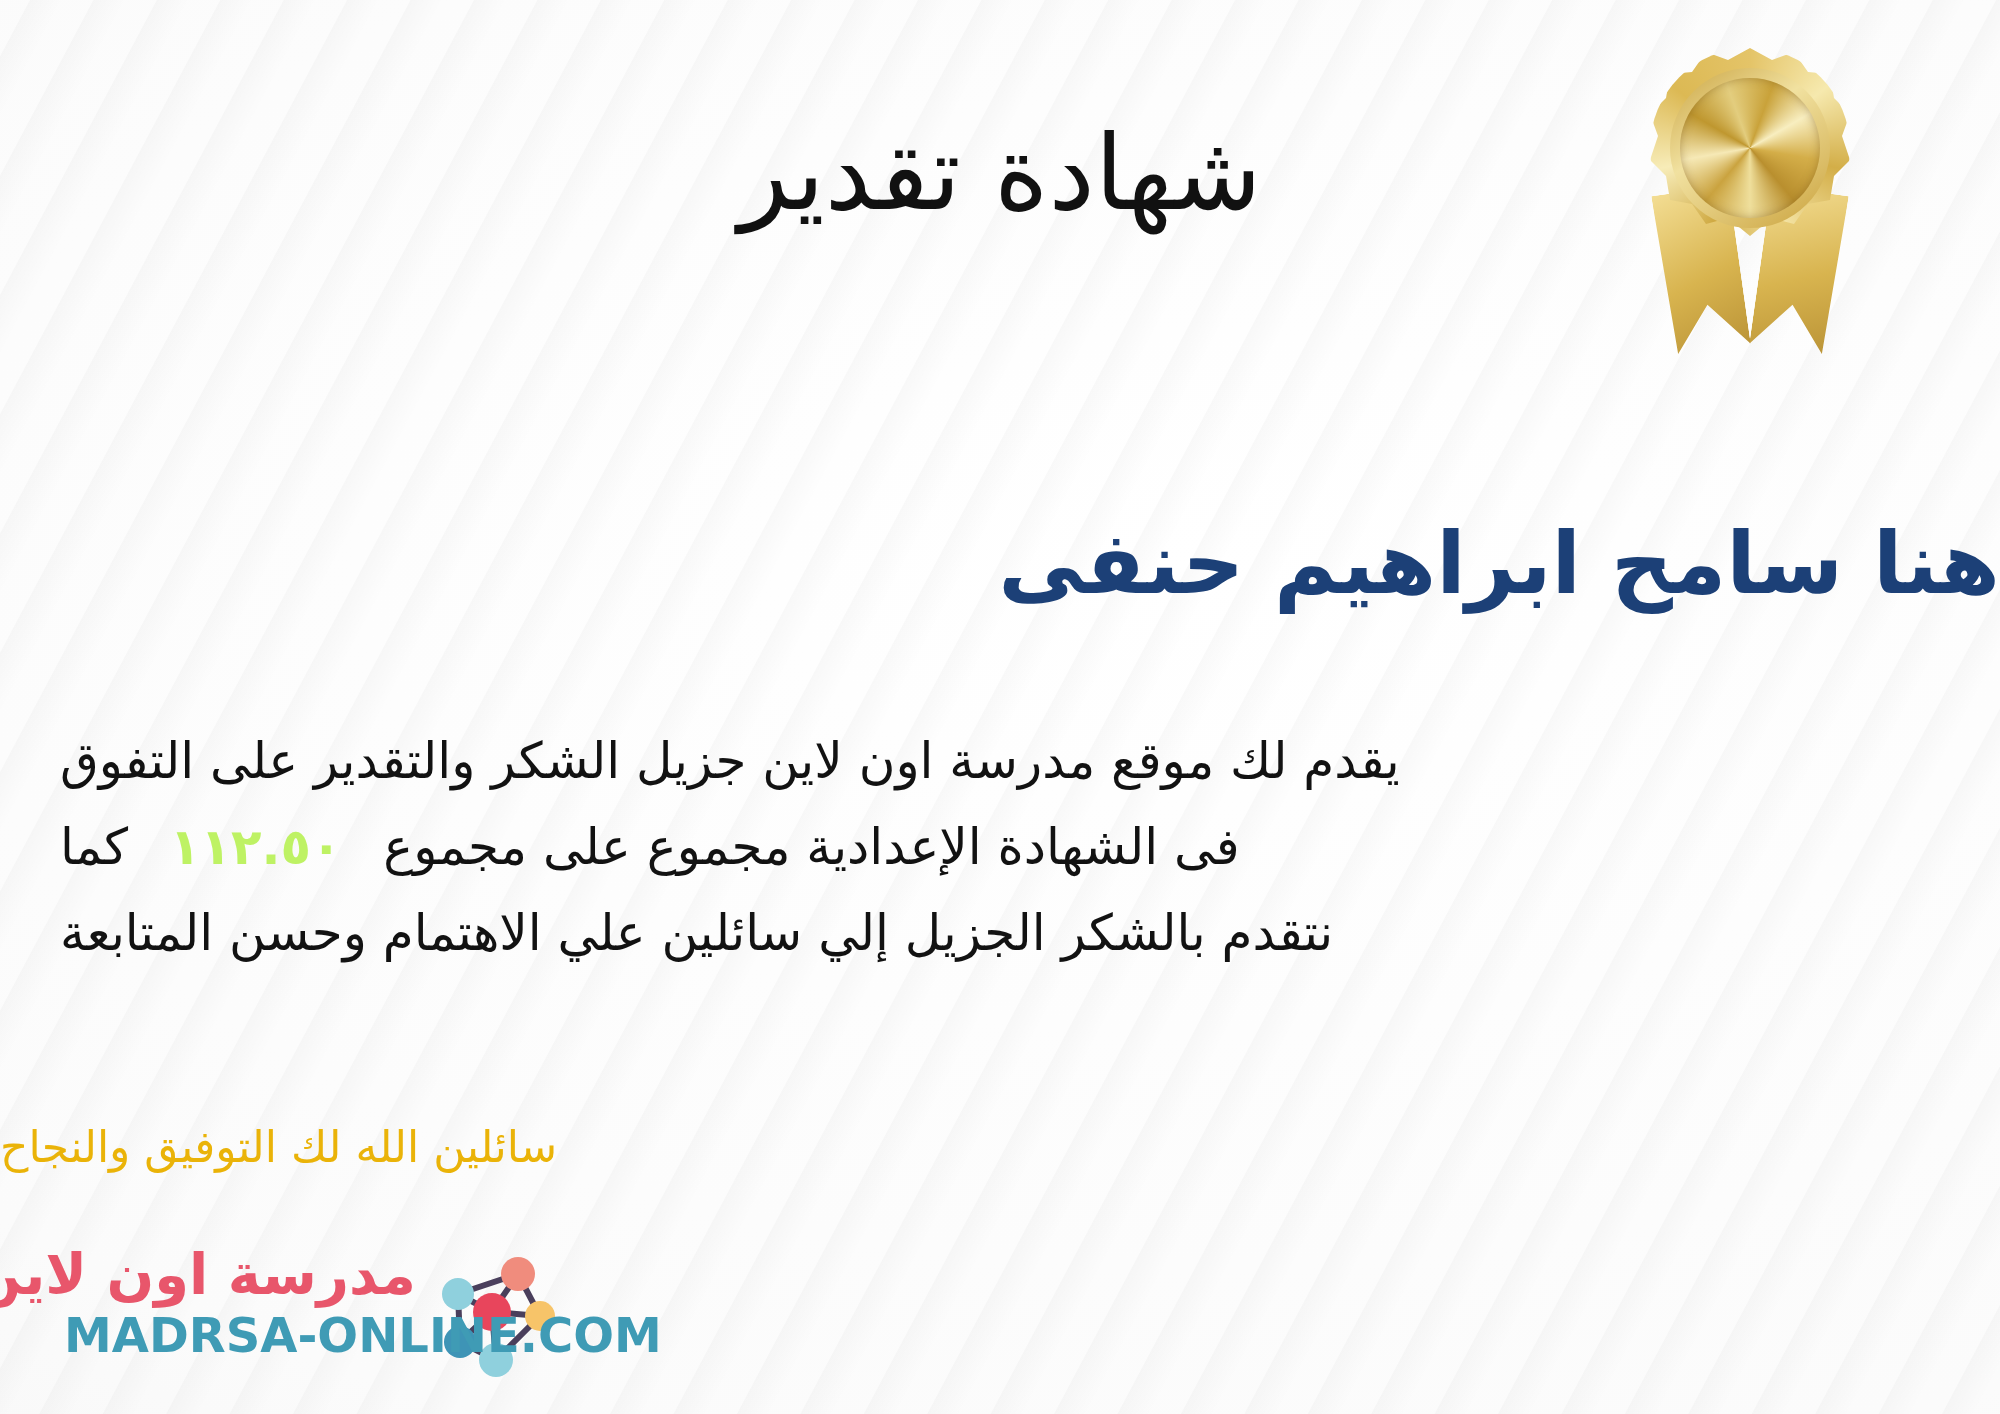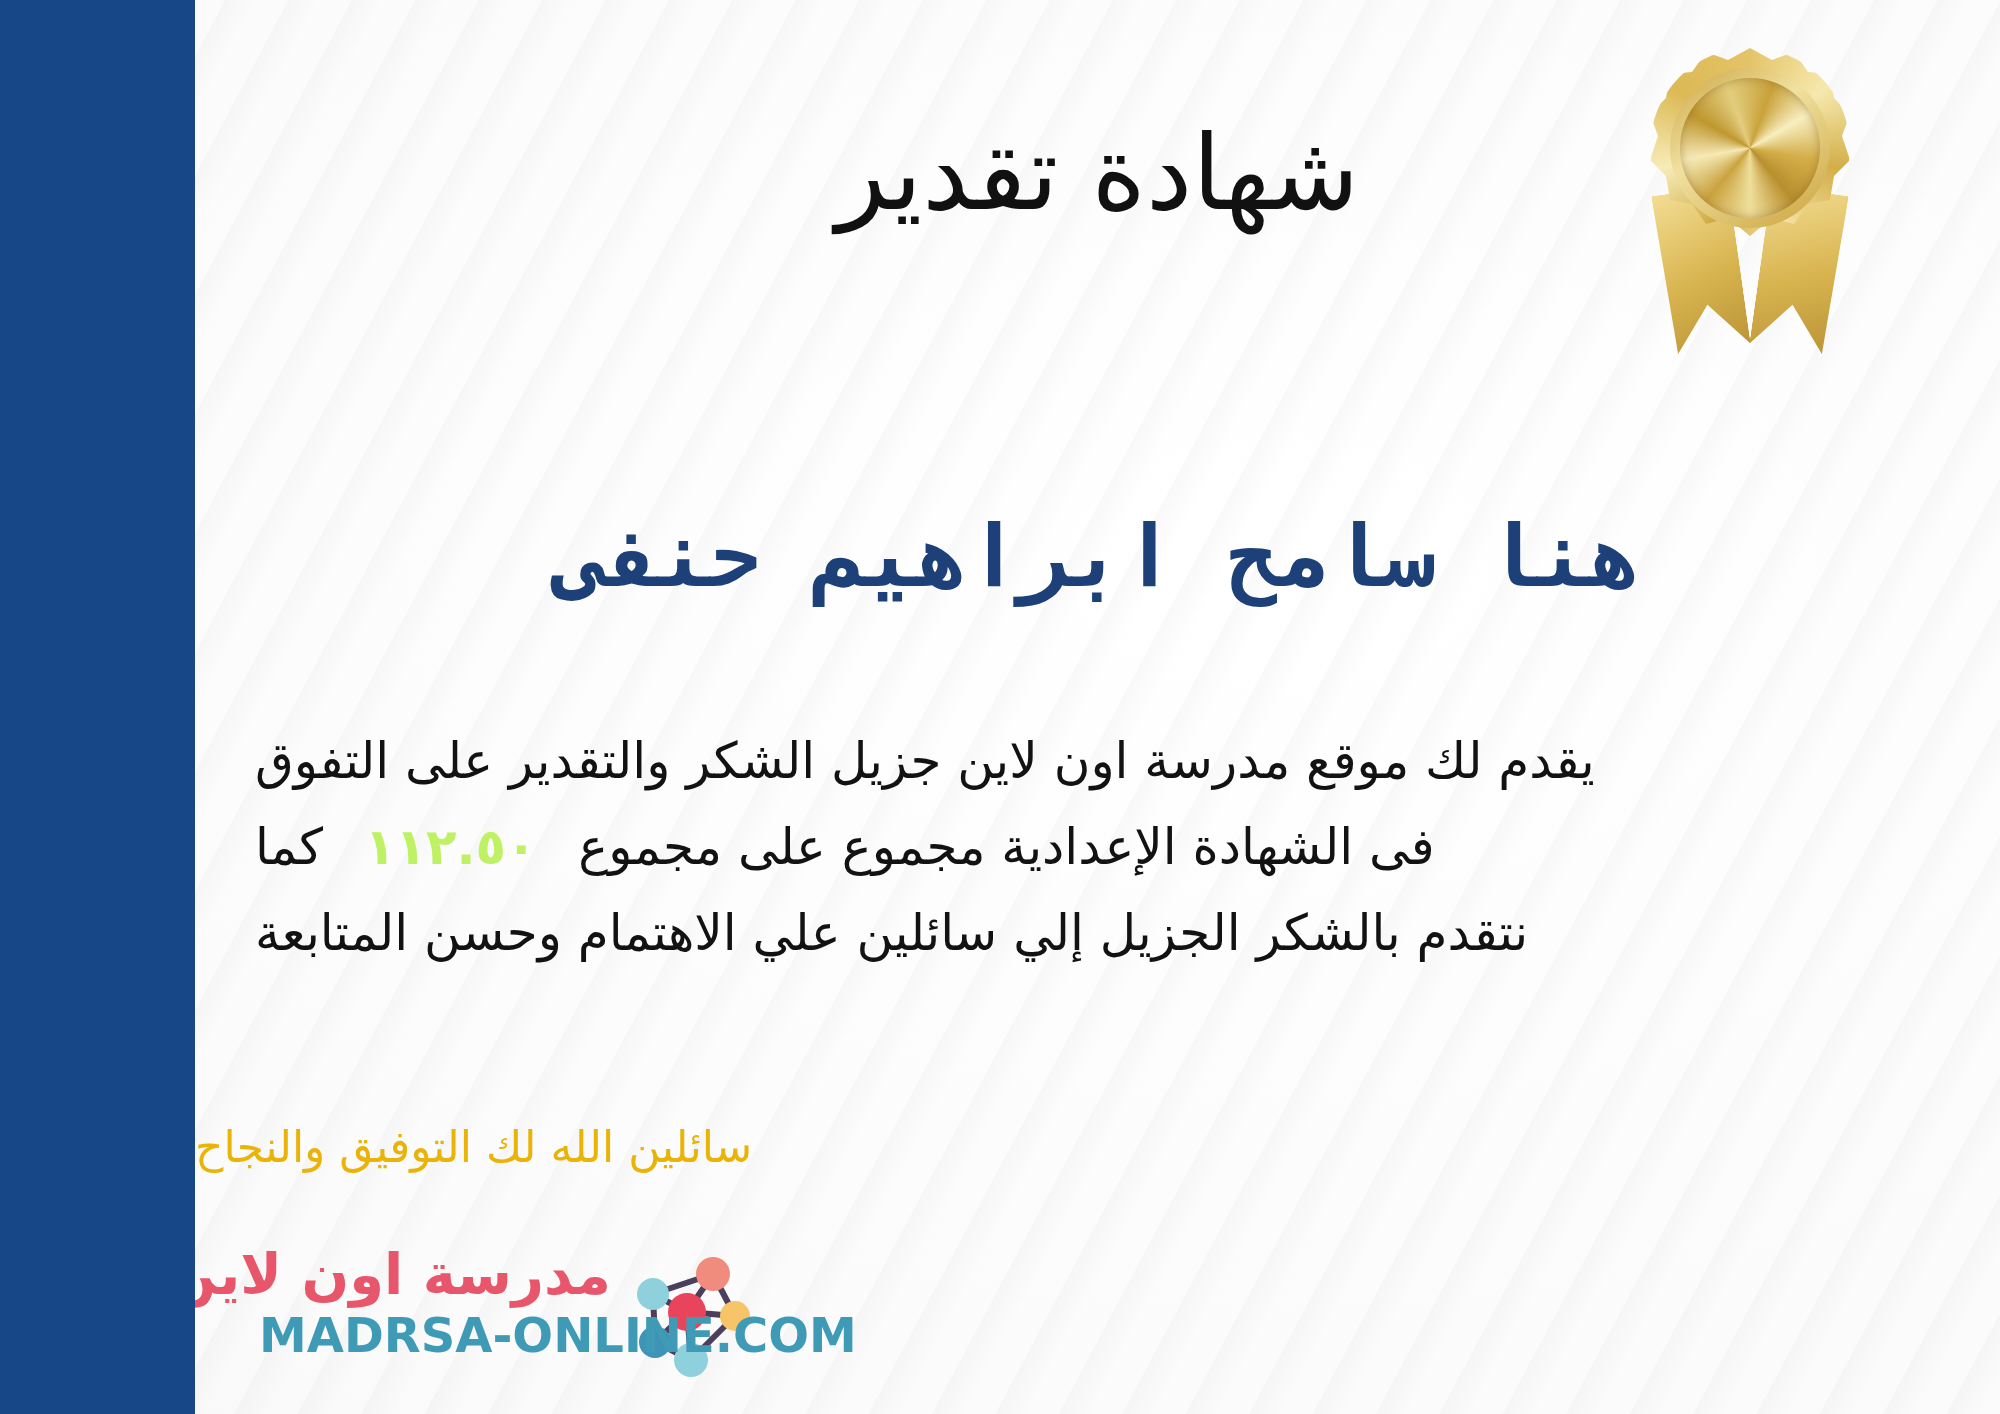--- a/index.html
+++ b/index.html
@@ -3,21 +3,21 @@
 <meta charset="utf-8">
 <title>شهادة تقدير</title>
 <style>
   html,body{margin:0;padding:0;}
   body{
     width:2000px;height:1414px;overflow:hidden;
     font-family:"DejaVu Sans","Liberation Sans",sans-serif;
     background:#174787;
   }
   #certificate{
-    position:relative;width:1805px;height:1414px;overflow:hidden;
+    position:relative;width:2000px;height:1414px;overflow:hidden;
     background:#174787;
   }
 
   
   .corner{position:absolute;width:1100px;height:760px;overflow:hidden;pointer-events:none;}
   .corner.tl{top:0;left:0;}
   .corner.br{bottom:0;right:0;transform:rotate(180deg);}
 
   .band{position:absolute;border-radius:50%;}
 
@@ -79,23 +79,23 @@
   #title{
     position:absolute;top:112px;left:0;width:100%;
     text-align:center;
     font-size:104px;line-height:1.18;
     font-weight:400;color:#111111;
     letter-spacing:1px;
   }
 
   #student-name{
     position:absolute;top:512px;left:0;width:100%;
-    text-align:center;
+    text-align:right;
     font-size:86px;line-height:1.2;
-    font-weight:bold;color:#1c4077;font-family:Liberation Mono, monospace;
+    font-weight:bold;color:#1c4077;
   }
 
   #body-block{
     position:absolute;top:718px;left:60px;width:1880px;
     text-align:left;color:#121212;
     font-size:50px;line-height:1.72;
   }
   .body-line{display:block;white-space:nowrap;}
   .grade{color:#bef264;font-weight:bold;letter-spacing:2px;padding:0 26px;}
 

